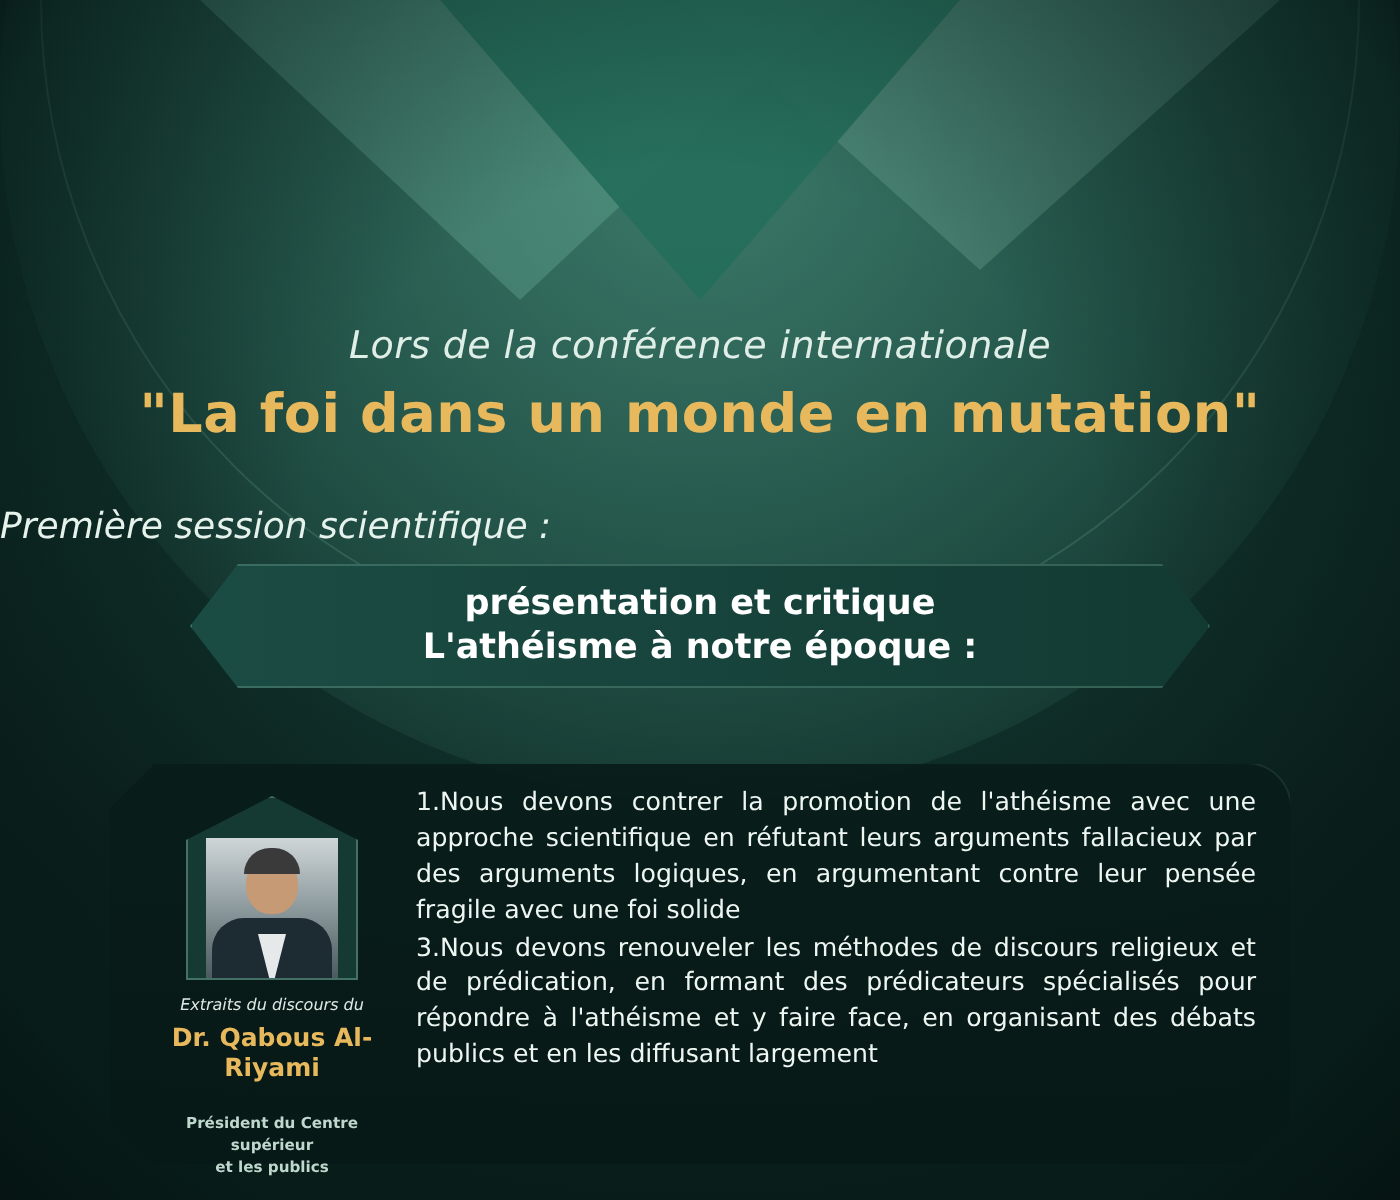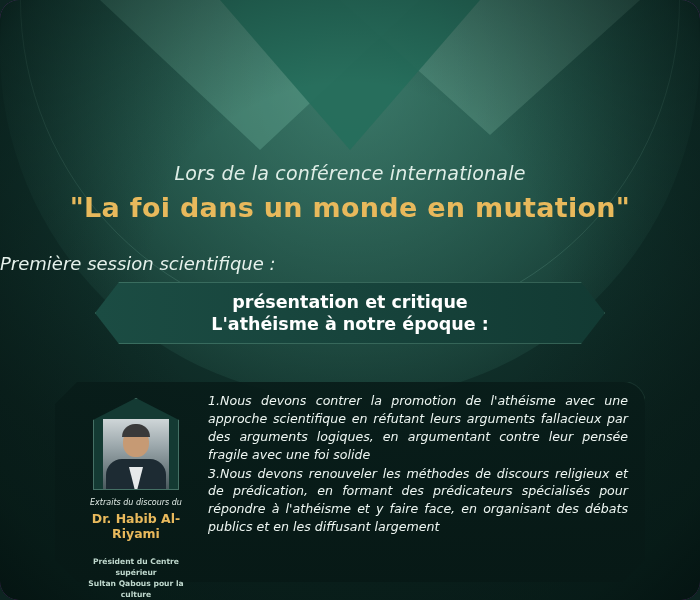--- a/index.html
+++ b/index.html
@@ -7,21 +7,20 @@
     width: 700px; height: 600px;
     font-family: "DejaVu Sans", sans-serif;
     background: #0d2421;
     overflow: hidden;
   }
   .poster {
     position: relative;
     width: 700px; height: 600px;
     background: #a21caf;
     overflow: hidden;
-    border-radius: 19px;
   }
   
   .bg-dark {
     position: absolute; inset: 0;
     background: radial-gradient(circle at 50% 0%, #1d4f46 0%, #143b34 35%, #0c231f 75%, #09201c 100%);
   }
   .bg-circle {
     position: absolute;
     left: 50%; top: -300px;
     width: 700px; height: 700px;
@@ -183,21 +182,21 @@
 
   .points {
     position: absolute;
     left: 208px; top: 392px;
     width: 420px;
     color: #eef6f2;
     font-size: 12.6px;
     line-height: 1.42;
     text-align: justify;
   }
-  .points p { margin-bottom: 1px; font-style: italic; }
+  .points p { margin-bottom: 1px; }
 </style>
 </head>
 <body>
 
 <div class="poster">
 
   <div class="bg-dark"></div>
   <div class="bg-circle"></div>
   <div class="bg-circle2"></div>
   <div class="bg-tri-left"></div>
@@ -225,24 +224,23 @@
     <div class="speaker">
       <div class="photo-frame">
         <div class="photo-inner">
           <div class="ph-body"></div>
           <div class="ph-shirt"></div>
           <div class="ph-head"></div>
           <div class="ph-hair"></div>
         </div>
       </div>
       <div class="sp-extr">Extraits du discours du</div>
-      <div class="sp-name">Dr. Habib Al-Riyami</div>
+      <div class="sp-name">Dr. Qabous Al-Riyami</div>
       <div class="sp-role">
         <div>Président du Centre supérieur</div>
-        <div>Sultan Qabous pour la culture</div>
         <div>et les publics</div>
       </div>
     </div>
 
     <div class="points">
       <p>1.Nous devons contrer la promotion de l'athéisme avec une approche scientifique en réfutant leurs arguments fallacieux par des arguments logiques, en argumentant contre leur pensée fragile avec une foi solide</p>
       <p>3.Nous devons renouveler les méthodes de discours religieux et de prédication, en formant des prédicateurs spécialisés pour répondre à l'athéisme et y faire face, en organisant des débats publics et en les diffusant largement</p>
     </div>
 
   </div>

